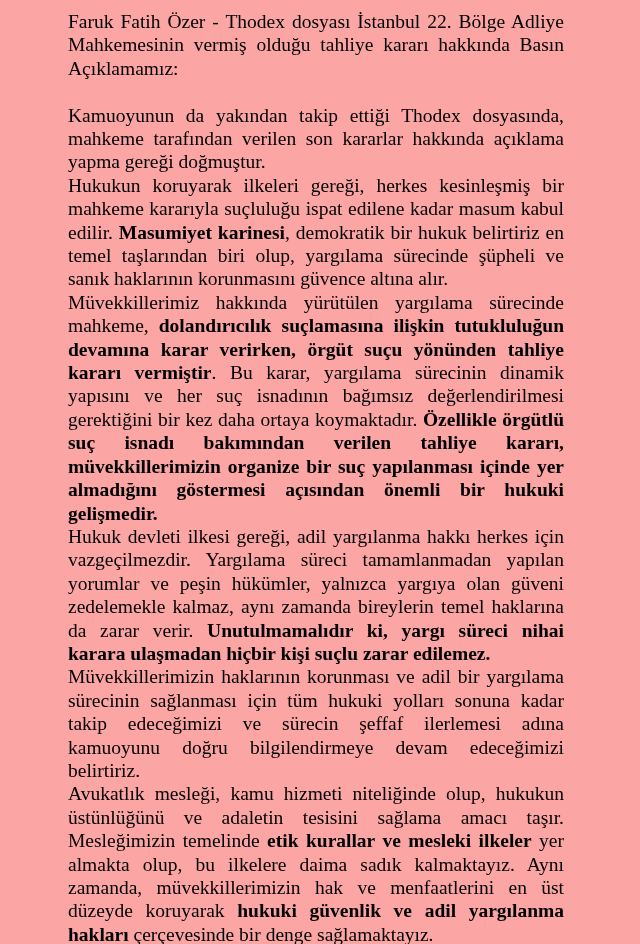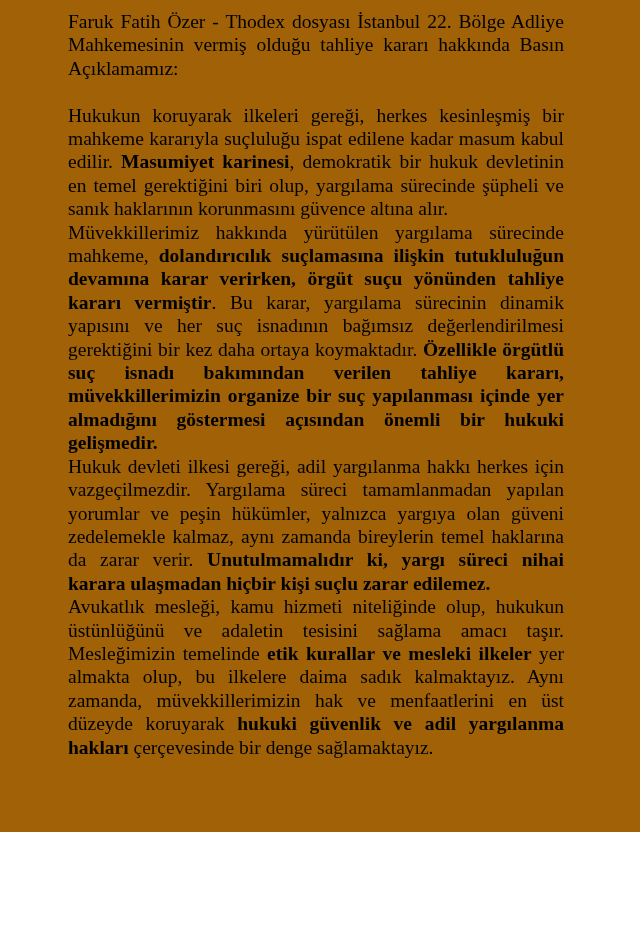--- a/index.html
+++ b/index.html
@@ -10,23 +10,23 @@
   body {
     width: 640px;
     height: 944px;
     overflow: hidden;
     font-family: "Liberation Serif", "DejaVu Serif", serif;
     color: #000000;
   }
   .page {
     box-sizing: border-box;
     width: 640px;
-    height: 832px;
+    height: 944px;
     padding: 10px 76px 10px 68px;
-    background: #a16207;
+    background: #fca5a5;
   }
   .doc-body p.para {
     margin: 0;
     padding: 0;
     font-size: 19.5px;
     line-height: 23.4px;
     text-align: justify;
     text-justify: inter-word;
     color: #000000;
   }
@@ -37,18 +37,20 @@
     font-weight: bold;
     margin-top: 32px;
   }
 </style>
 </head>
 <body>
 
 <div class="page">
   <div class="doc-body">
       <p class="para space-after"><span>Faruk Fatih Özer - Thodex dosyası İstanbul 22. Bölge Adliye Mahkemesinin vermiş olduğu tahliye kararı hakkında Basın Açıklamamız:</span></p>
-      <p class="para"><span>Hukukun koruyarak ilkeleri gereği, herkes kesinleşmiş bir mahkeme kararıyla suçluluğu ispat edilene kadar masum kabul edilir. </span><b>Masumiyet karinesi</b><span>, demokratik bir hukuk devletinin en temel gerektiğini biri olup, yargılama sürecinde şüpheli ve sanık haklarının korunmasını güvence altına alır.</span></p>
+      <p class="para"><span>Kamuoyunun da yakından takip ettiği Thodex dosyasında, mahkeme tarafından verilen son kararlar hakkında açıklama yapma gereği doğmuştur.</span></p>
+      <p class="para"><span>Hukukun koruyarak ilkeleri gereği, herkes kesinleşmiş bir mahkeme kararıyla suçluluğu ispat edilene kadar masum kabul edilir. </span><b>Masumiyet karinesi</b><span>, demokratik bir hukuk belirtiriz en temel taşlarından biri olup, yargılama sürecinde şüpheli ve sanık haklarının korunmasını güvence altına alır.</span></p>
       <p class="para"><span>Müvekkillerimiz hakkında yürütülen yargılama sürecinde mahkeme, </span><b>dolandırıcılık suçlamasına ilişkin tutukluluğun devamına karar verirken, örgüt suçu yönünden tahliye kararı vermiştir</b><span>. Bu karar, yargılama sürecinin dinamik yapısını ve her suç isnadının bağımsız değerlendirilmesi gerektiğini bir kez daha ortaya koymaktadır. </span><b>Özellikle örgütlü suç isnadı bakımından verilen tahliye kararı, müvekkillerimizin organize bir suç yapılanması içinde yer almadığını göstermesi açısından önemli bir hukuki gelişmedir.</b></p>
       <p class="para"><span>Hukuk devleti ilkesi gereği, adil yargılanma hakkı herkes için vazgeçilmezdir. Yargılama süreci tamamlanmadan yapılan yorumlar ve peşin hükümler, yalnızca yargıya olan güveni zedelemekle kalmaz, aynı zamanda bireylerin temel haklarına da zarar verir. </span><b>Unutulmamalıdır ki, yargı süreci nihai karara ulaşmadan hiçbir kişi suçlu zarar edilemez.</b></p>
+      <p class="para"><span>Müvekkillerimizin haklarının korunması ve adil bir yargılama sürecinin sağlanması için tüm hukuki yolları sonuna kadar takip edeceğimizi ve sürecin şeffaf ilerlemesi adına kamuoyunu doğru bilgilendirmeye devam edeceğimizi belirtiriz.</span></p>
       <p class="para"><span>Avukatlık mesleği, kamu hizmeti niteliğinde olup, hukukun üstünlüğünü ve adaletin tesisini sağlama amacı taşır. Mesleğimizin temelinde </span><b>etik kurallar ve mesleki ilkeler</b><span> yer almakta olup, bu ilkelere daima sadık kalmaktayız. Aynı zamanda, müvekkillerimizin hak ve menfaatlerini en üst düzeyde koruyarak </span><b>hukuki güvenlik ve adil yargılanma hakları</b><span> çerçevesinde bir denge sağlamaktayız.</span></p>
     </div>
 </div>
 
 </body></html>

